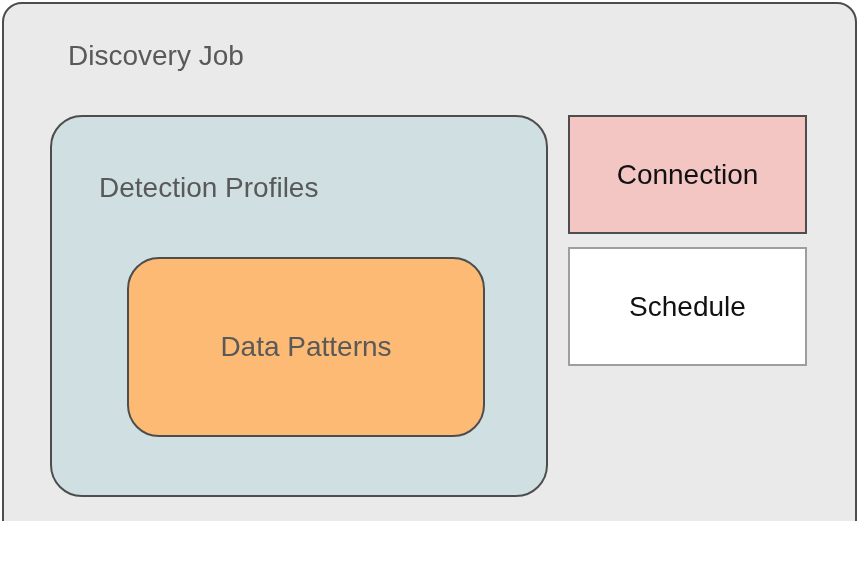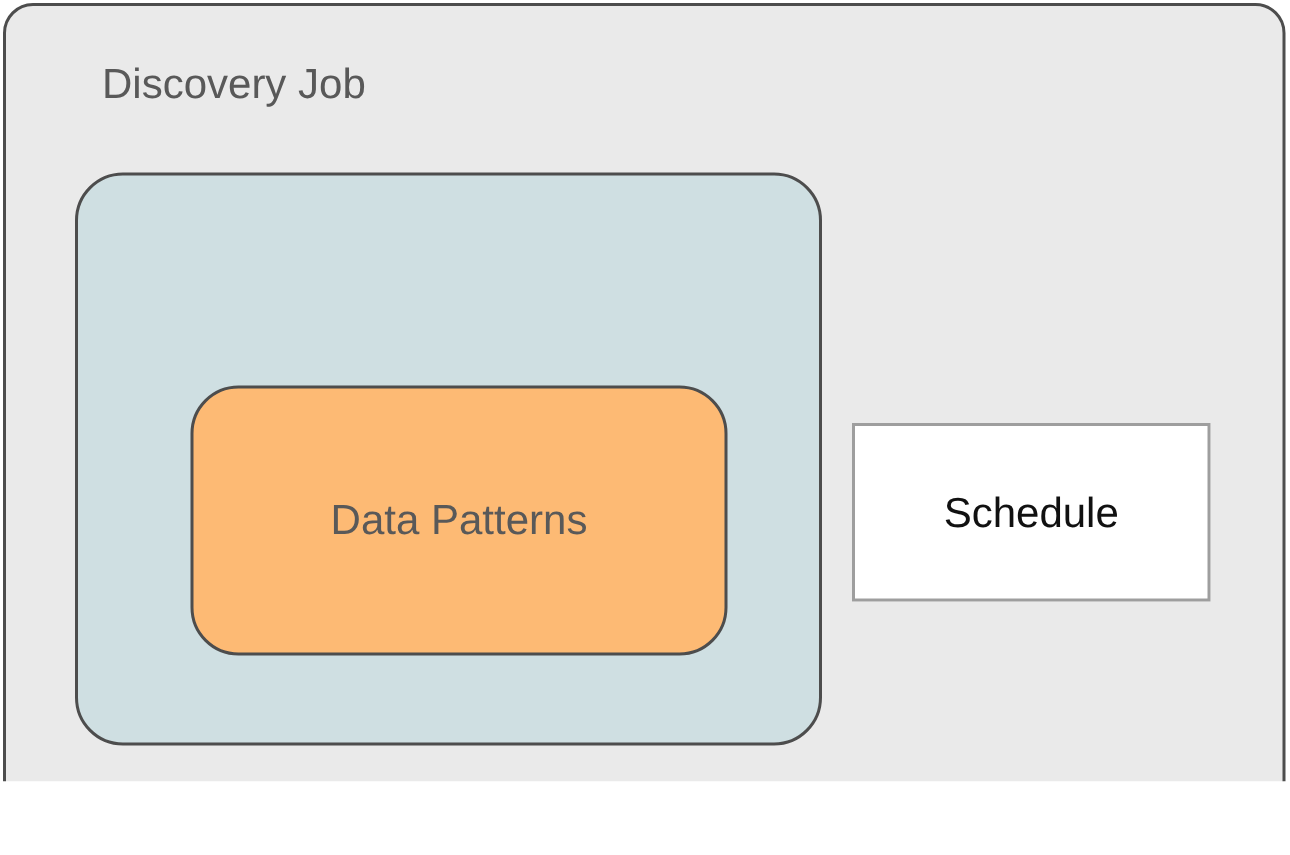--- a/index.html
+++ b/index.html
@@ -99,48 +99,51 @@
     height: 119px;
     background: #f3c6c3;
     border: 2px solid #4d4d4d;
   }
 
   .schedule-box {
     top: 243px;
     height: 119px;
     background: #ffffff;
     border: 2px solid #9e9e9e;
-    margin-top: 35px;
   }
 
   .query-box {
     top: 373px;
     height: 119px;
     background: transparent;
     border: 2px dashed #4d4d4d;
   }
 </style>
 </head>
 <body>
 
 <div class="canvas">
 
   <div class="outer-box">
 
     <div class="outer-title">Discovery Job</div>
 
     <div class="detection-box">
 
+      <div class="detection-title">Detection Profiles</div>
 
       <div class="patterns-box">
         <span class="patterns-label">Data Patterns</span>
       </div>
 
     </div>
 
+    <div class="side-box connection-box">
+      <span>Connection</span>
+    </div>
 
     <div class="side-box schedule-box">
       <span>Schedule</span>
     </div>
 
 
   </div>
 
 </div>
 

